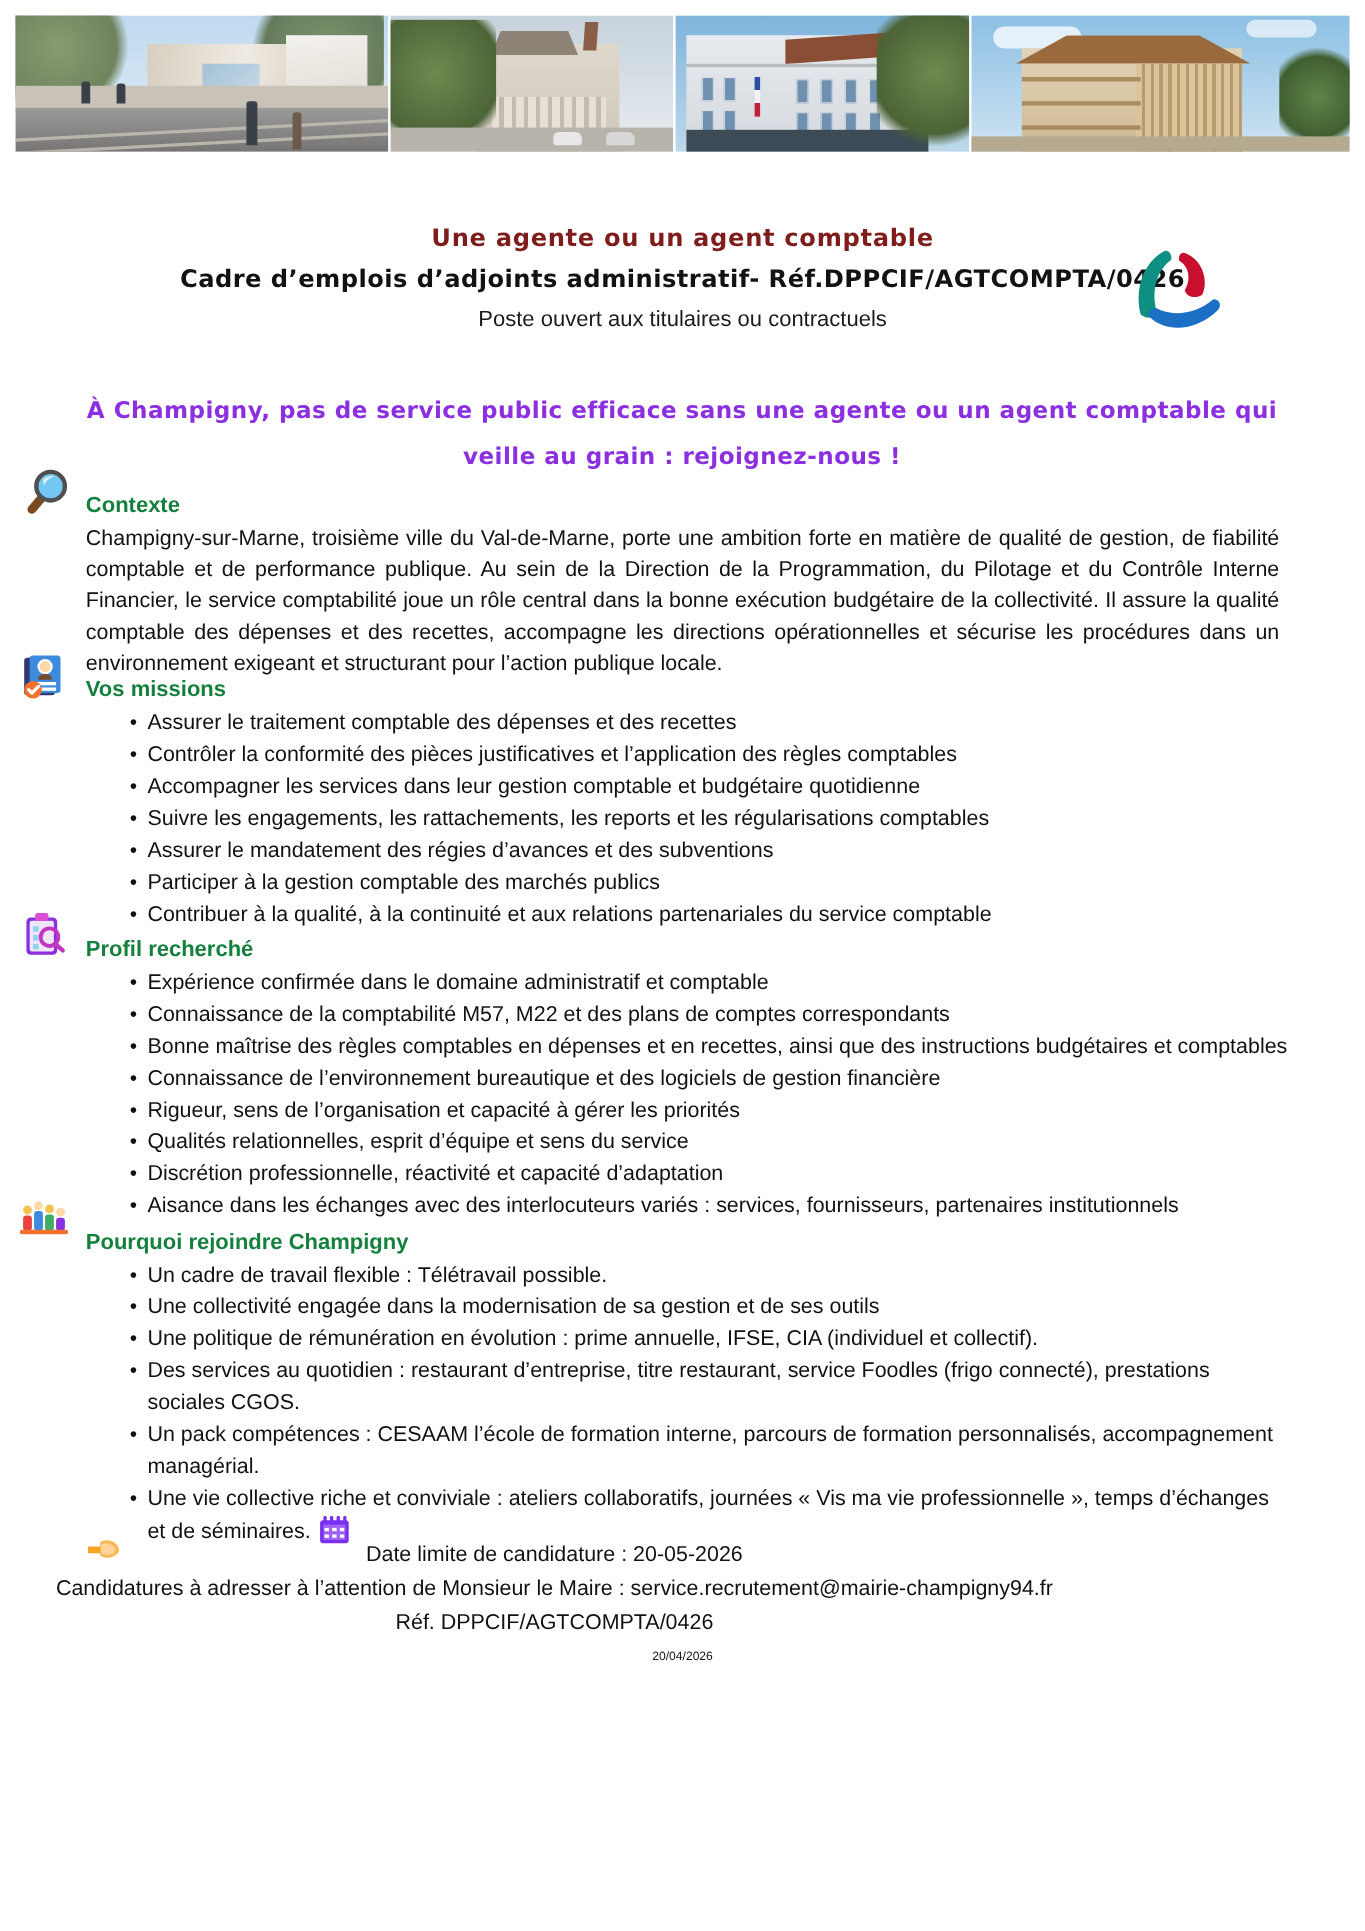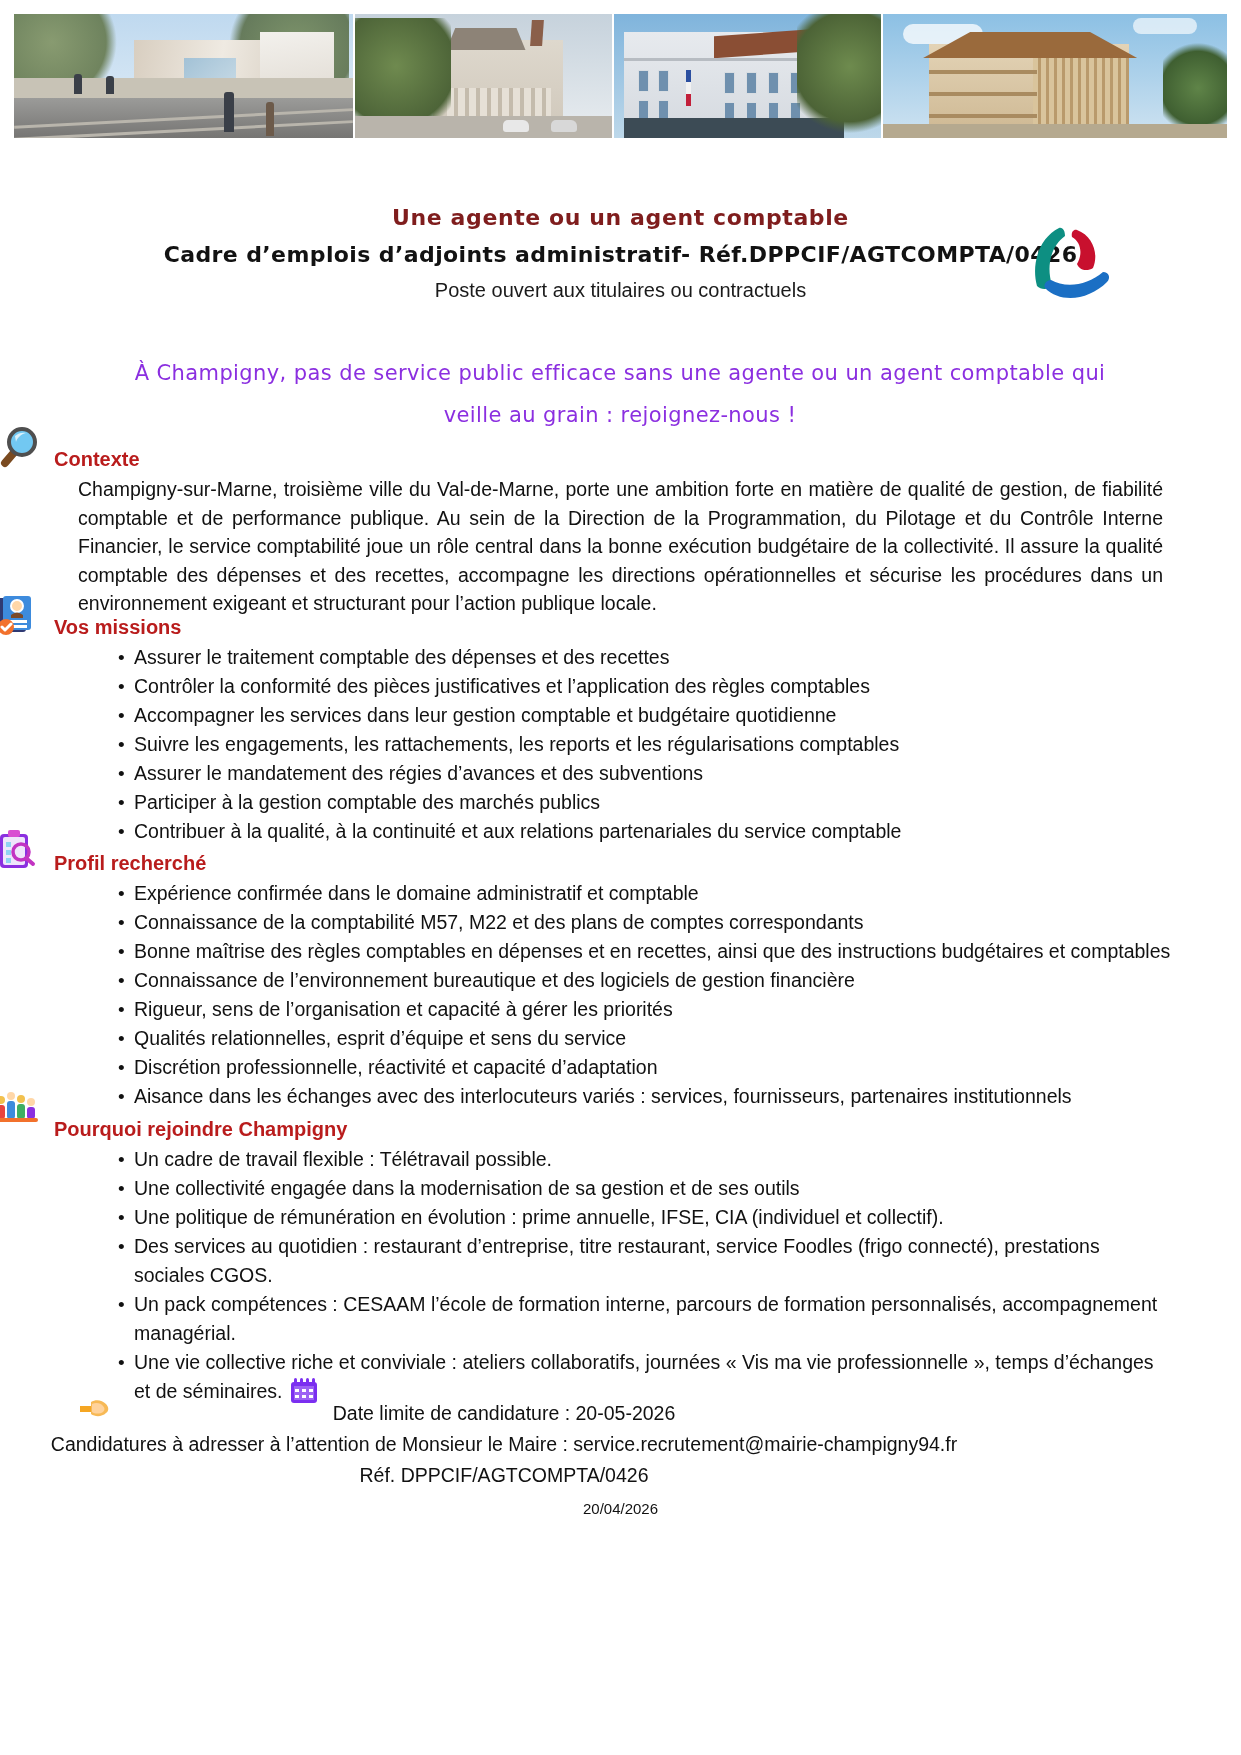--- a/index.html
+++ b/index.html
@@ -143,34 +143,34 @@
   }
 
   
   .tagline {
     position: absolute;
     left: 60px; top: 352px;
     width: 1120px;
     text-align: center;
     font-family: "DejaVu Sans", sans-serif;
     font-size: 21px;
-    font-weight: normal;
+    font-weight: bold;
     color: #8b2fe0;
     line-height: 42px;
     letter-spacing: .4px;
   }
 
   
   .section { position: absolute; left: 0; width: 1241px; }
   .sec-head {
     position: relative;
     font-size: 20px;
     font-weight: bold;
-    color: #b91c1c;
-    margin-left: 54px;
+    color: #15803d;
+    margin-left: 78px;
   }
   .sec-icon {
     position: absolute;
     left: -62px;
     top: -26px;
     width: 48px;
     height: 48px;
   }
   .body-text {
     font-size: 19.5px;
@@ -223,21 +223,21 @@
     vertical-align: -7px;
     width: 30px;
     height: 28px;
     margin-left: 6px;
   }
   .doc-date {
     position: absolute;
     left: 0;
     width: 1241px;
     text-align: center;
-    font-size: 15px;
+    font-size: 11px;
     color: #111111;
   }
 </style>
 </head>
 <body>
 
 <div class="photo-strip">
 
   <div class="photo photo-1">
     <div class="p1-sky"></div>

